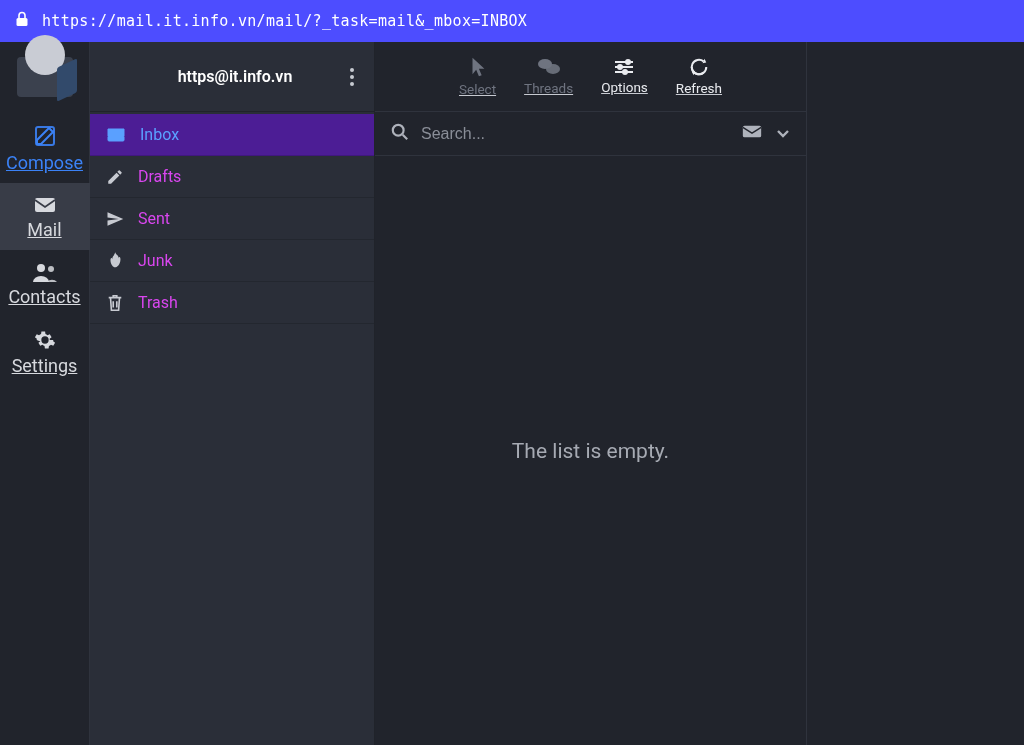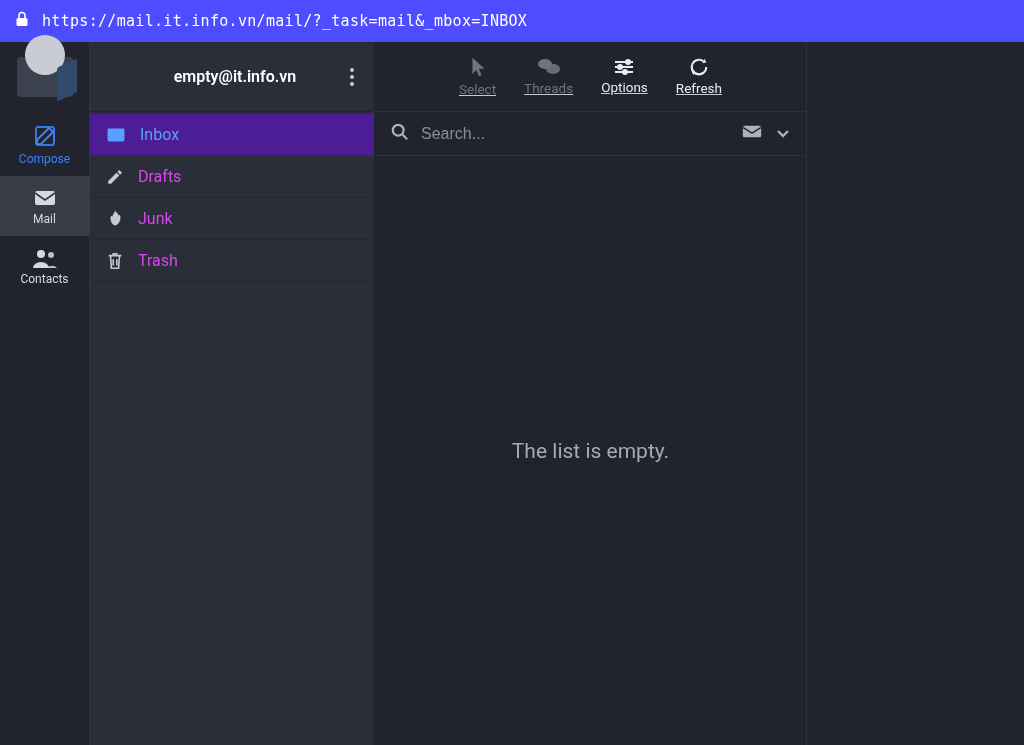--- a/index.html
+++ b/index.html
@@ -73,22 +73,23 @@
     transform: skewY(-25deg);
     border-radius: 2px;
   }
   .rail-item {
     width: 90px;
     display: flex;
     flex-direction: column;
     align-items: center;
     justify-content: center;
     padding: 12px 0 10px;
-    font-size: 12px;
+    font-size: 18px;
     cursor: pointer;
+    text-decoration: underline;
   }
   .rail-item svg { margin-bottom: 4px; }
   .rail-item.compose { color: #3b82f6; }
   .rail-item.compose svg { stroke: #3b82f6; fill: none; }
   .rail-item.mail { background: #383c47; color: #d7d9de; }
   .rail-item.generic { color: #d7d9de; }
 
   
   .folders {
     width: 285px;
@@ -250,26 +251,32 @@
     <div class="rail-item generic">
       <svg width="26" height="20" viewBox="0 0 26 20" fill="#d7d9de">
         <circle cx="9" cy="6" r="4"></circle>
         <path d="M1 20 a8 6 0 0 1 16 0 Z"></path>
         <circle cx="19" cy="7" r="3" opacity="0.85"></circle>
         <path d="M15 20 a6 5 0 0 1 10 0 Z" opacity="0.85"></path>
       </svg>
       <span>Contacts</span>
     </div>
 
+    <div class="rail-item generic">
+      <svg width="22" height="22" viewBox="0 0 24 24" fill="#d7d9de">
+        <path d="M12 8a4 4 0 1 0 0 8 4 4 0 0 0 0-8zm9 4a8.96 8.96 0 0 1-.1 1.3l2.1 1.6-2 3.4-2.5-1a8.7 8.7 0 0 1-2.2 1.3l-.4 2.6h-4l-.4-2.6a8.7 8.7 0 0 1-2.2-1.3l-2.5 1-2-3.4 2.1-1.6A8.96 8.96 0 0 1 3 12c0-.4 0-.9.1-1.3L1 9.1l2-3.4 2.5 1c.7-.5 1.4-1 2.2-1.3L8.1 2.8h4l.4 2.6c.8.3 1.5.8 2.2 1.3l2.5-1 2 3.4-2.1 1.6c.1.4.1.9.1 1.3z"></path>
+      </svg>
+      <span>Settings</span>
+    </div>
   </div>
 
   <div class="folders">
     <div class="account-header">
       <span style="width:12px"></span>
-      <span class="name">empty@it.info.vn</span>
+      <span class="name">https@it.info.vn</span>
       <div class="menu-dots">
         <span></span>
           <span></span>
           <span></span>
       </div>
     </div>
 
     <div class="folder-list">
       <div class="folder-item active">
         <svg width="20" height="16" viewBox="0 0 20 16" fill="#5aa0ff">
@@ -279,20 +286,26 @@
         <span>Inbox</span>
       </div>
 
       <div class="folder-item">
         <svg width="18" height="18" viewBox="0 0 24 24" fill="#c7cad1">
           <path d="M3 17.25V21h3.75L17.81 9.94l-3.75-3.75L3 17.25zM20.71 7.04a1 1 0 0 0 0-1.41l-2.34-2.34a1 1 0 0 0-1.41 0l-1.83 1.83 3.75 3.75 1.83-1.83z"></path>
         </svg>
         <span>Drafts</span>
       </div>
 
+      <div class="folder-item">
+        <svg width="18" height="18" viewBox="0 0 24 24" fill="#c7cad1">
+          <path d="M2 21l21-9L2 3v7l15 2-15 2v7z"></path>
+        </svg>
+        <span>Sent</span>
+      </div>
 
       <div class="folder-item">
         <svg width="18" height="20" viewBox="0 0 18 22" fill="#c7cad1">
           <path d="M9 0c1 4-3 5-3 9 0-2-2-2-2 1 0 5 3 8 5 8s6-3 6-9c0-3-2-3-2-1 0-4-4-4-4-8z"></path>
         </svg>
         <span>Junk</span>
       </div>
 
       <div class="folder-item">
         <svg width="18" height="20" viewBox="0 0 20 22" fill="none" stroke="#c7cad1" stroke-width="1.8">

